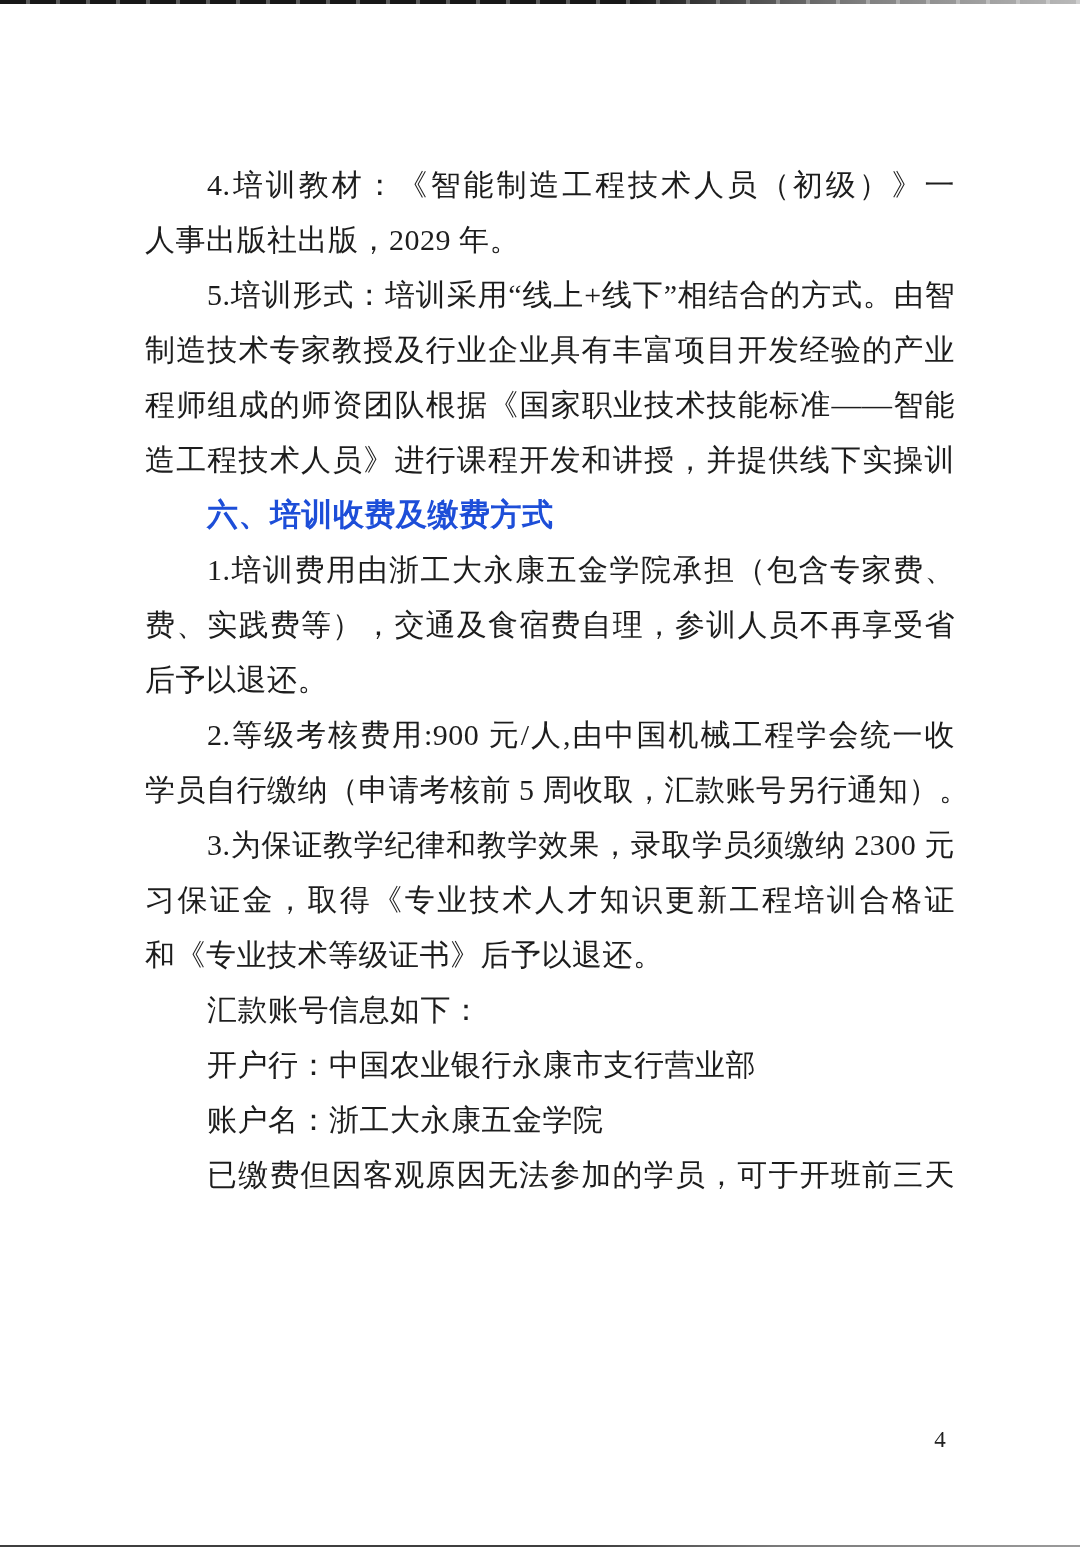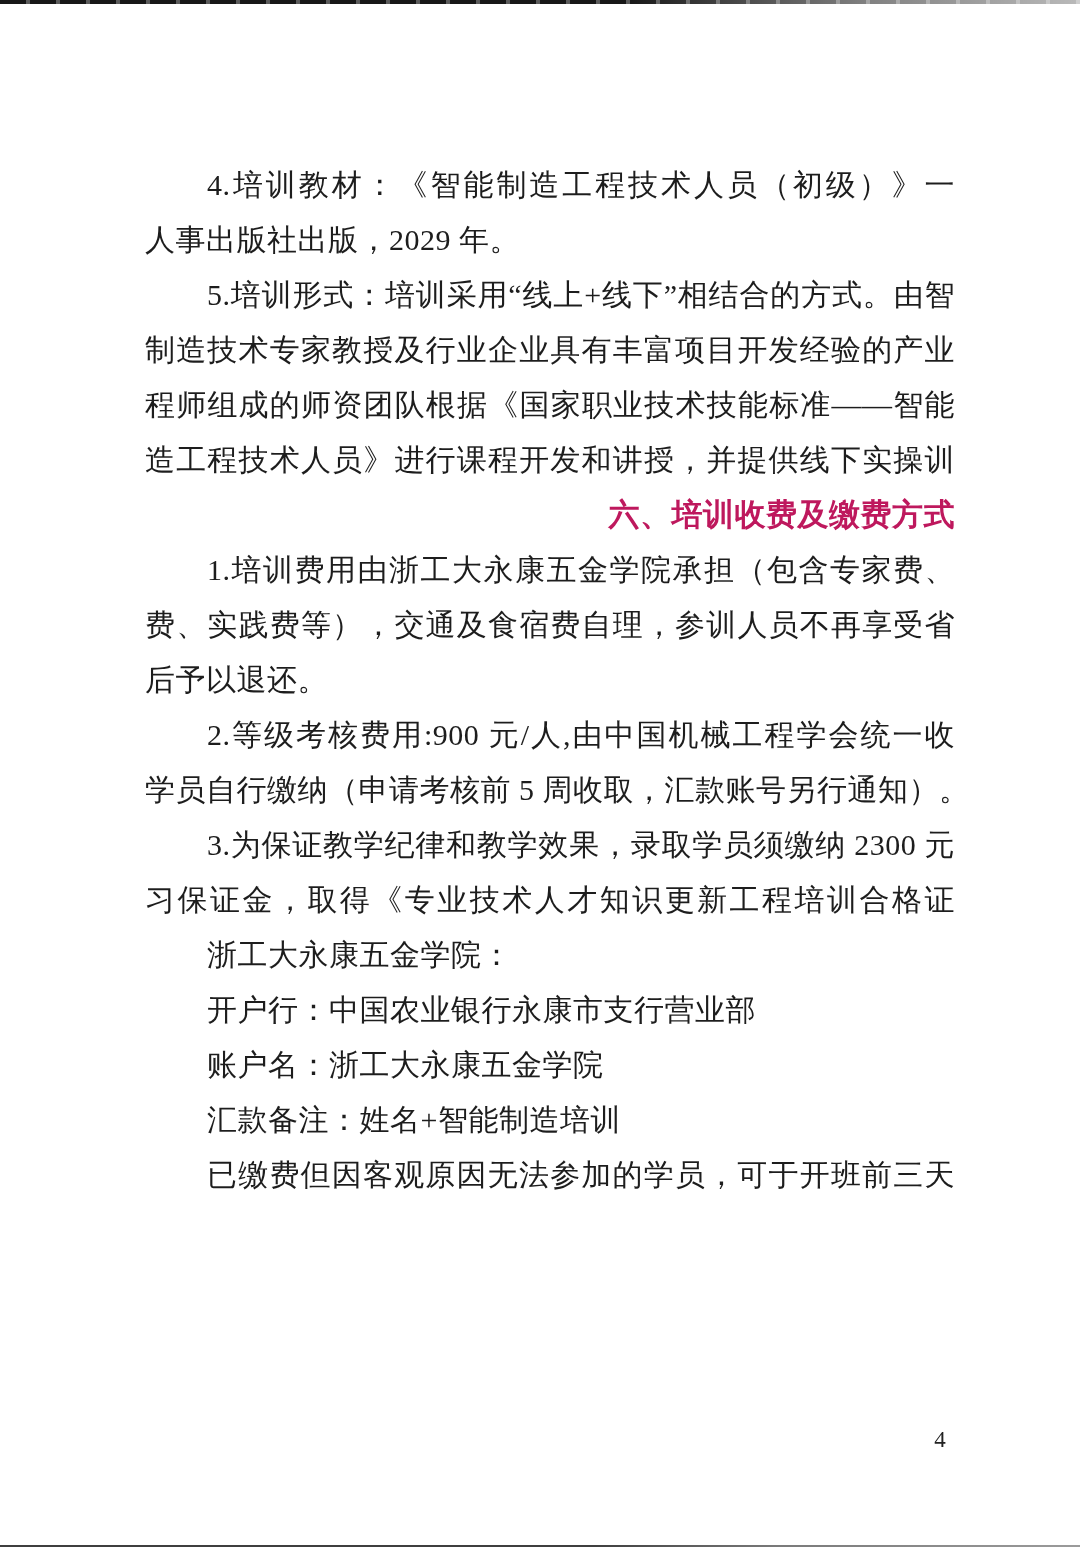--- a/index.html
+++ b/index.html
@@ -45,22 +45,21 @@
     white-space: normal;
     overflow: hidden;
     text-align: justify;
     text-align-last: justify;
   }
   .ln.indent { padding-left: 62px; }
   .ln.heading {
     font-family: "Liberation Sans", "DejaVu Sans", sans-serif;
     font-weight: 700;
     font-size: 31px;
-    color: #be185d;
-    text-align: right;
+    color: #1d4ed8;
   }
   .page-num {
     position: absolute;
     top: 1427px;
     left: 920px;
     width: 40px;
     text-align: center;
     font-size: 23px;
     color: #222;
   }
@@ -79,23 +78,23 @@
     <div class="ln fill">程师组成的师资团队根据《国家职业技术技能标准——智能制</div>
     <div class="ln fill">造工程技术人员》进行课程开发和讲授，并提供线下实操训练。</div>
     <div class="ln indent heading">六、培训收费及缴费方式</div>
     <div class="ln indent fill">1.培训费用由浙工大永康五金学院承担（包含专家费、场地</div>
     <div class="ln fill">费、实践费等），交通及食宿费自理，参训人员不再享受省市县</div>
     <div class="ln">后予以退还。</div>
     <div class="ln indent fill">2.等级考核费用:900 元/人,由中国机械工程学会统一收取，</div>
     <div class="ln">学员自行缴纳（申请考核前 5 周收取，汇款账号另行通知）。</div>
     <div class="ln indent fill">3.为保证教学纪律和教学效果，录取学员须缴纳 2300 元学</div>
     <div class="ln fill">习保证金，取得《专业技术人才知识更新工程培训合格证书》</div>
-    <div class="ln indent">浙工大永康五金学院：</div>
+    <div class="ln">和《专业技术等级证书》后予以退还。</div>
+    <div class="ln indent">汇款账号信息如下：</div>
     <div class="ln indent">开户行：中国农业银行永康市支行营业部</div>
     <div class="ln indent">账户名：浙工大永康五金学院</div>
-    <div class="ln indent">汇款备注：姓名+智能制造培训</div>
     <div class="ln indent fill">已缴费但因客观原因无法参加的学员，可于开班前三天提</div>
   </div>
 
   <div class="page-num">4</div>
 
   <div class="scan-bottom"></div>
 </div>
 
 </body></html>

